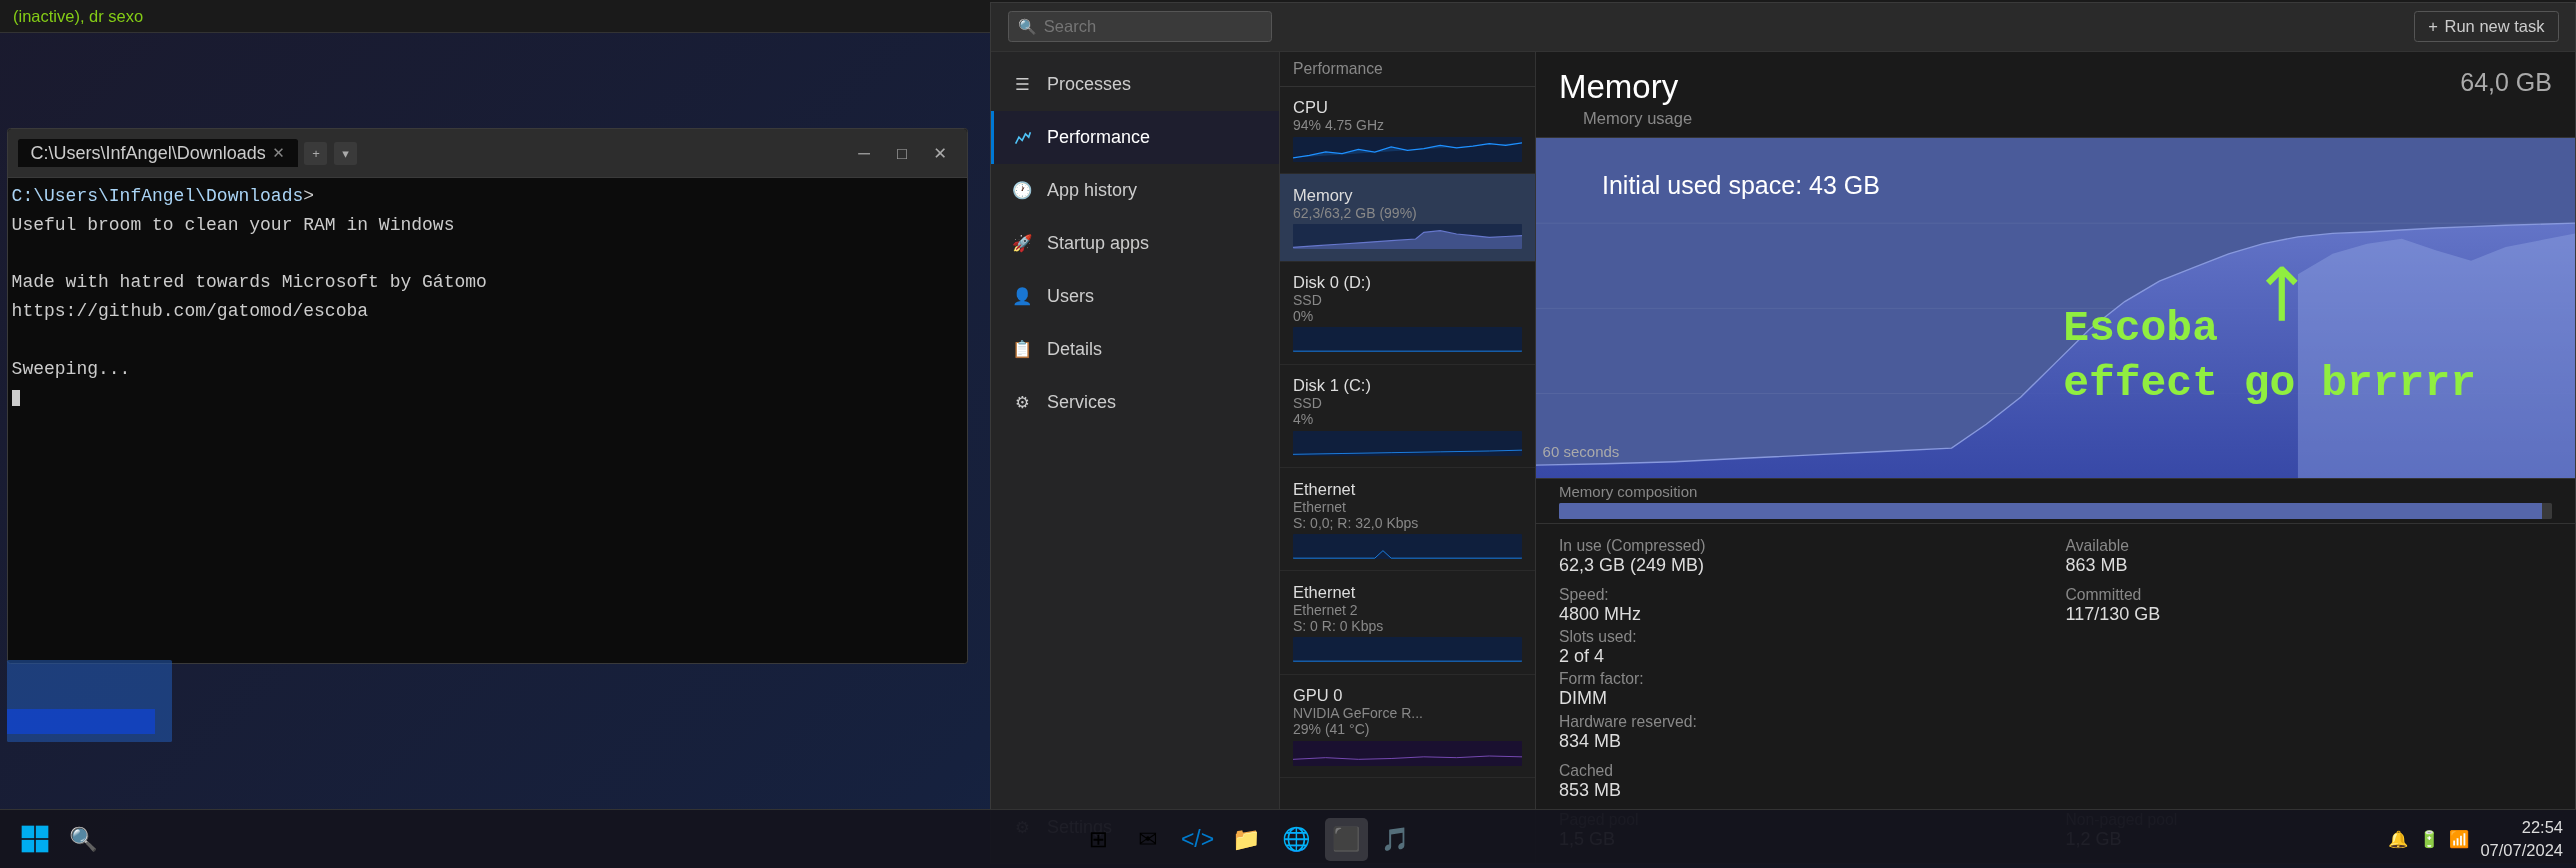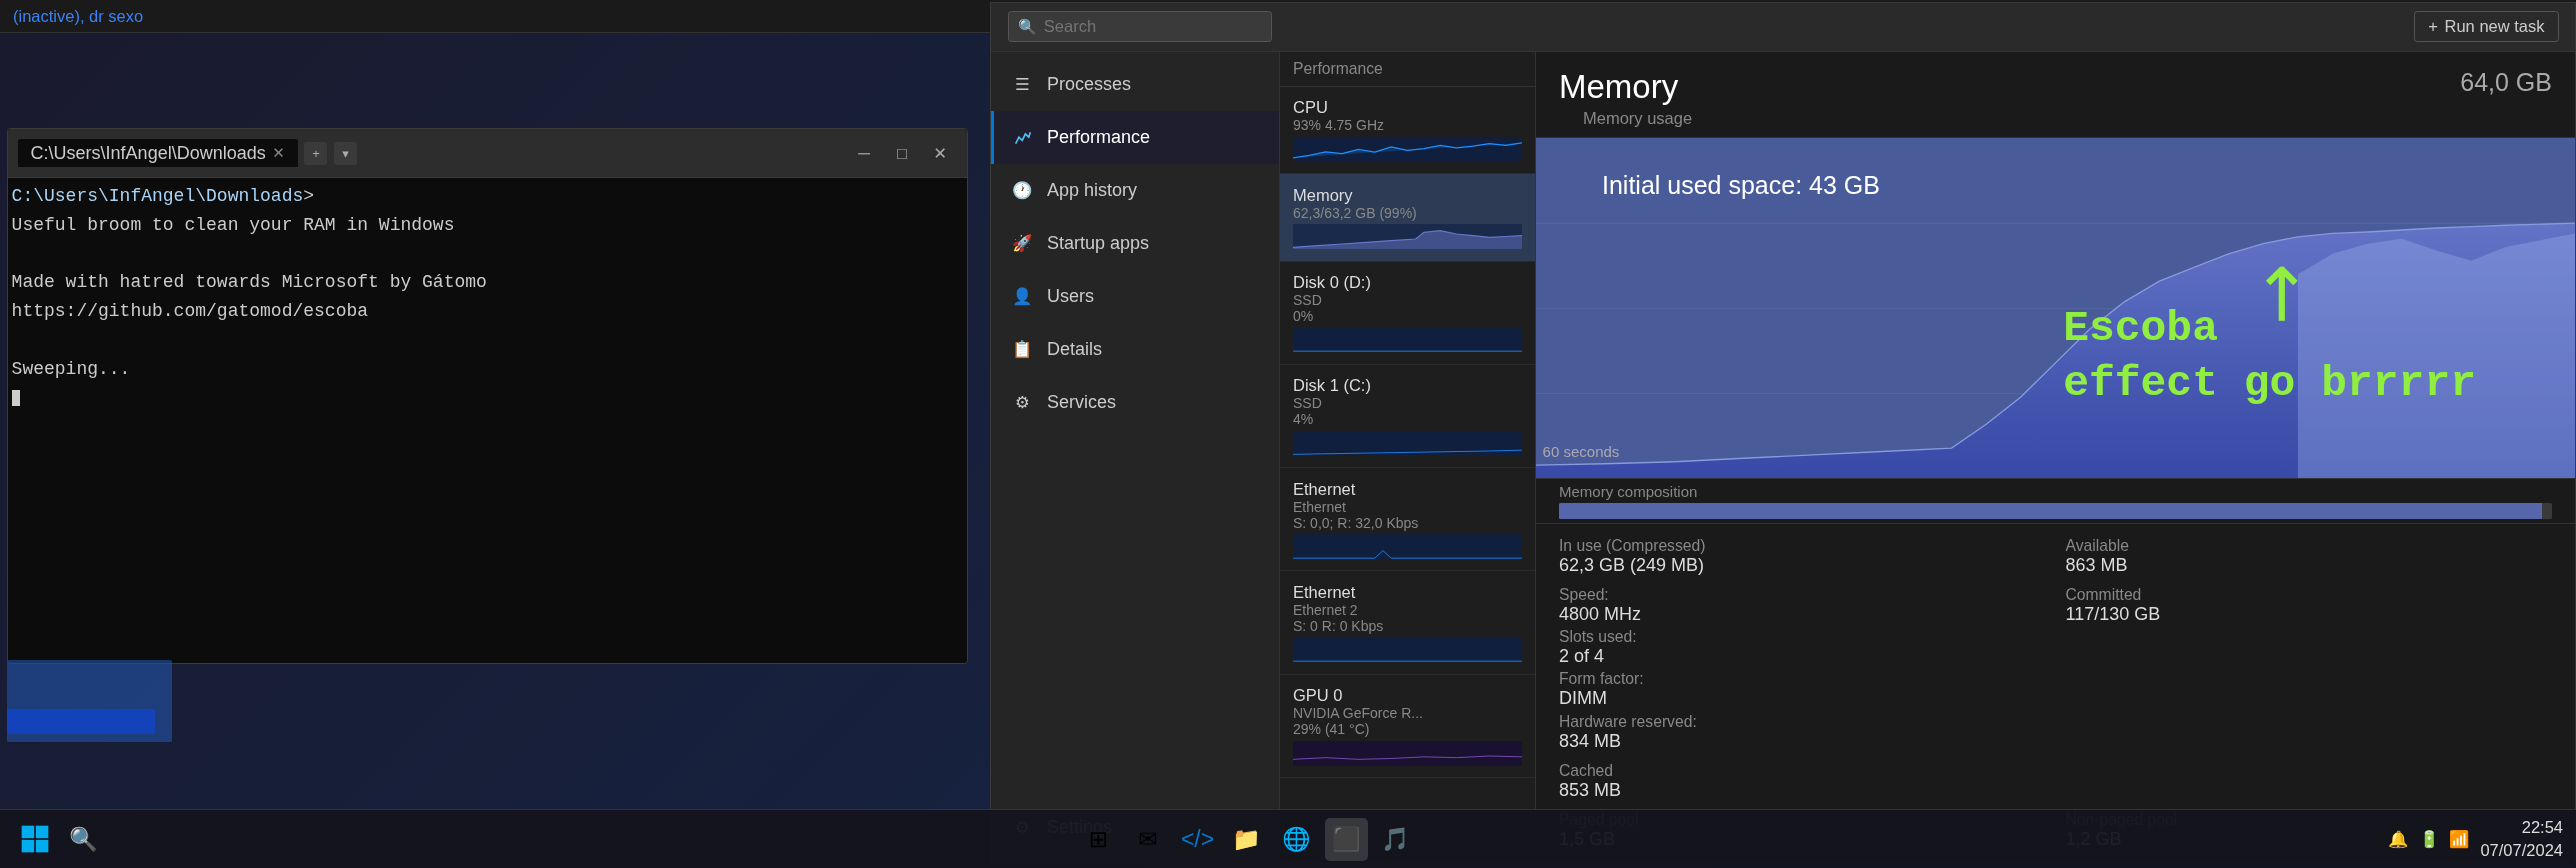--- a/index.html
+++ b/index.html
@@ -392,21 +392,21 @@
       left: 0;
       right: 0;
       height: 33px;
       background: #1a1a1a;
       display: flex;
       align-items: center;
       padding: 0 13px;
       border-bottom: 0.8px solid #333;
     }
     .app-titlebar-text {
-      color: #3b82f6;
+      color: #84cc16;
       font-size: 16.5px;
     }
     .app-topbar-icons {
       margin-left: auto;
       display: flex;
       gap: 20px;
     }
     .app-topbar-icon {
       color: #888;
       font-size: 18px;
@@ -549,21 +549,21 @@
           <span>Settings</span>
         </div>
       </div>
     </div>
 
     <div class="tm-devices">
       <div style="padding:8.2px 13px; color:#888; font-size:15.7px; border-bottom:0.8px solid #333;">Performance</div>
 
       <div class="device-item">
         <div class="device-name">CPU</div>
-        <div class="device-sub">93% 4.75 GHz</div>
+        <div class="device-sub">94% 4.75 GHz</div>
         <div class="mini-graph">
           <svg width="100%" height="100%" viewBox="0 0 280 30" preserveAspectRatio="none">
             <polyline points="0,25 20,22 40,18 60,20 80,15 100,18 120,12 140,16 160,14 180,10 200,13 220,11 240,8 260,10 280,7" stroke="#1e90ff" stroke-width="1.5" fill="rgba(30,144,255,0.2)"></polyline>
           </svg>
         </div>
       </div>
 
       <div class="device-item selected">
         <div class="device-name">Memory</div>
         <div class="device-sub">62,3/63,2 GB (99%)</div>

